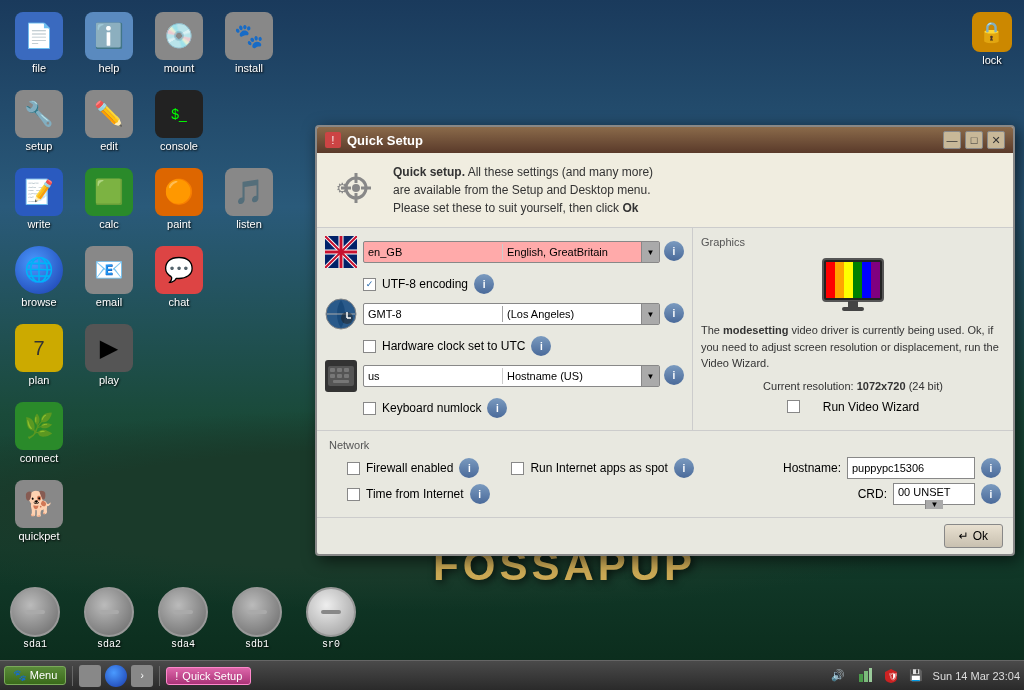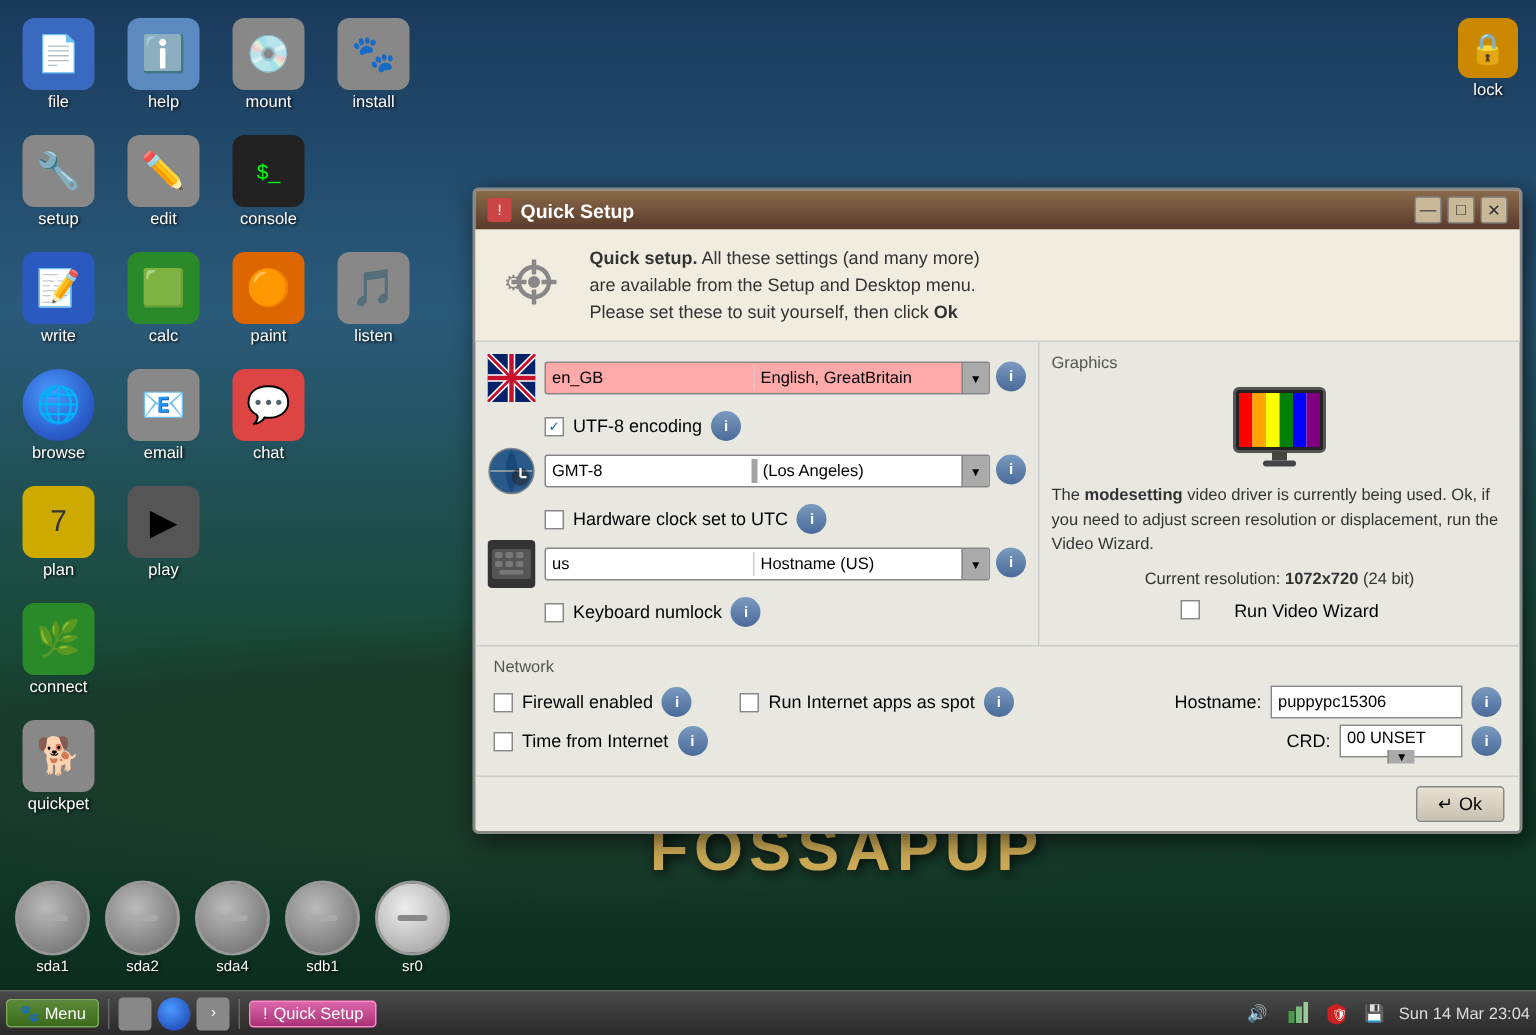--- a/index.html
+++ b/index.html
@@ -87,21 +87,22 @@
     .icon-paint { background: #dd6600; }
     .icon-listen { background: #888; }
     .icon-email { background: #888; }
 
     
     .drive-icons {
       position: absolute;
       bottom: 40px;
       left: 10px;
       display: flex;
-      gap: 10px;
+      gap: 24px;
+      font-family: Liberation Mono, monospace;
     }
     .drive-item {
       display: flex;
       flex-direction: column;
       align-items: center;
       cursor: pointer;
     }
     .drive-circle {
       width: 50px;
       height: 50px;
@@ -434,20 +435,21 @@
     
     .network-section {
       padding: 8px 12px;
       border-top: 1px solid #ccc;
     }
     .network-row {
       display: flex;
       align-items: center;
       gap: 12px;
       margin-bottom: 4px;
+      margin-left: 18px;
     }
     .hostname-row {
       display: flex;
       align-items: center;
       gap: 6px;
     }
     .hostname-input {
       border: 1px solid #888;
       background: white;
       padding: 2px 4px;
@@ -717,21 +719,21 @@
               <path d="M16 2 Q20 8 20 16 Q20 24 16 30 Q12 24 12 16 Q12 8 16 2Z" fill="#1a4a7a"></path>
               <line x1="2" y1="16" x2="30" y2="16" stroke="#aaa" stroke-width="1"></line>
               <circle cx="22" cy="20" r="6" fill="#222" opacity="0.5"></circle>
               <line x1="22" y1="14" x2="22" y2="20" stroke="white" stroke-width="1.5"></line>
               <line x1="22" y1="20" x2="26" y2="20" stroke="white" stroke-width="1.5"></line>
             </svg>
           </div>
           <div class="dropdown-row">
             <div class="select-box">
               <span class="select-box-label">GMT-8</span>
-              <span class="select-box-label" style="border-left:4px solid #a3a3a3;">(Los Angeles)</span>
+              <span class="select-box-label" style="border-left:1px solid #a3a3a3;">(Los Angeles)</span>
               <div class="select-arrow">▼</div>
             </div>
             <div class="info-btn">i</div>
           </div>
         </div>
 
         <div class="checkbox-row">
           <div class="cb"></div>
           <span>Hardware clock set to UTC</span>
           <div class="info-btn">i</div>

